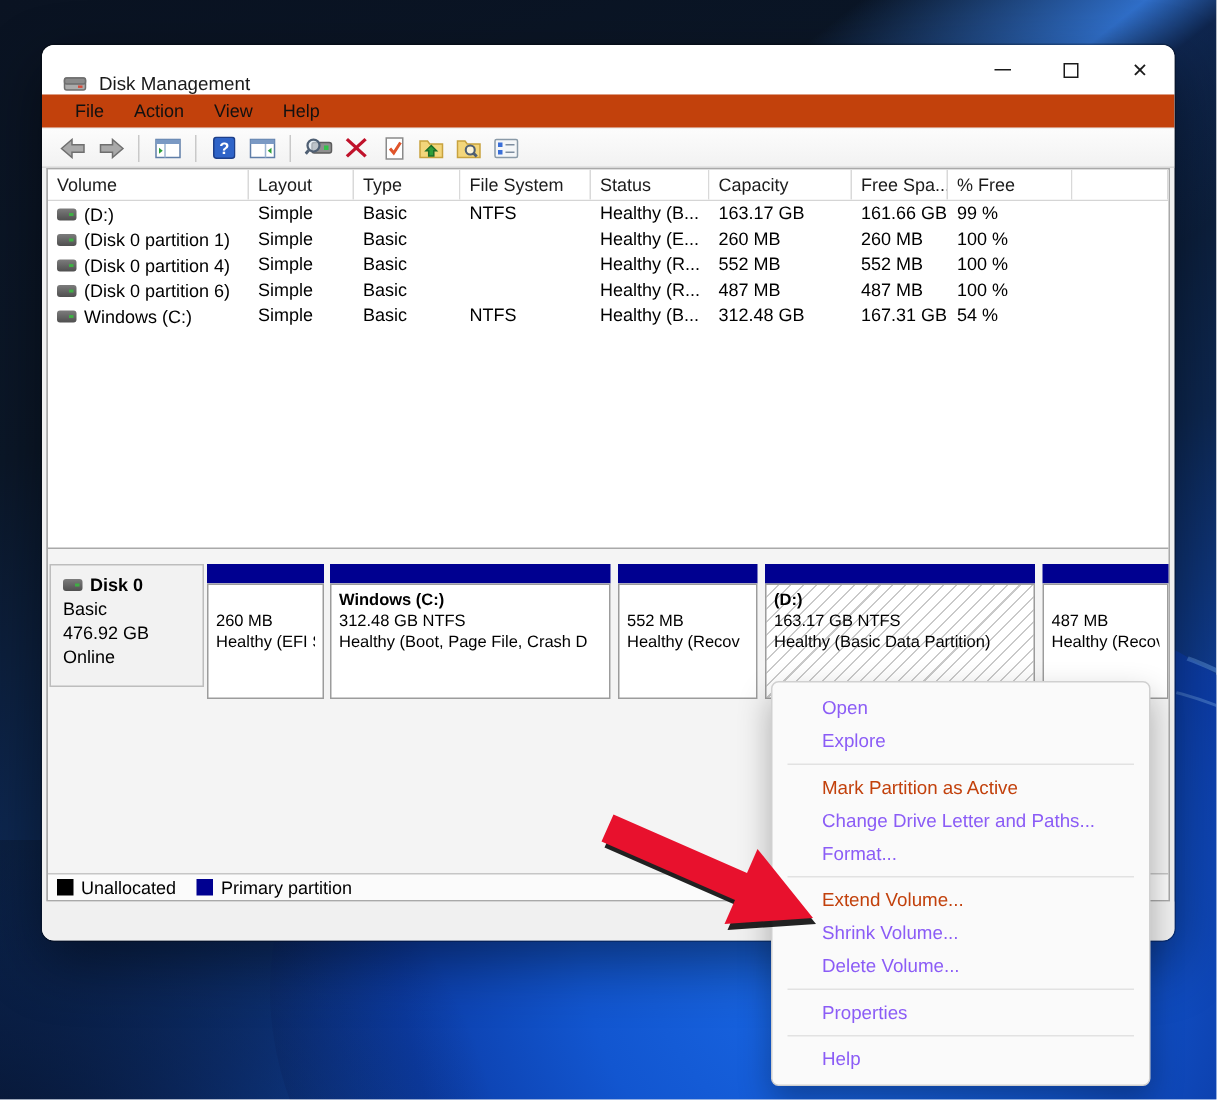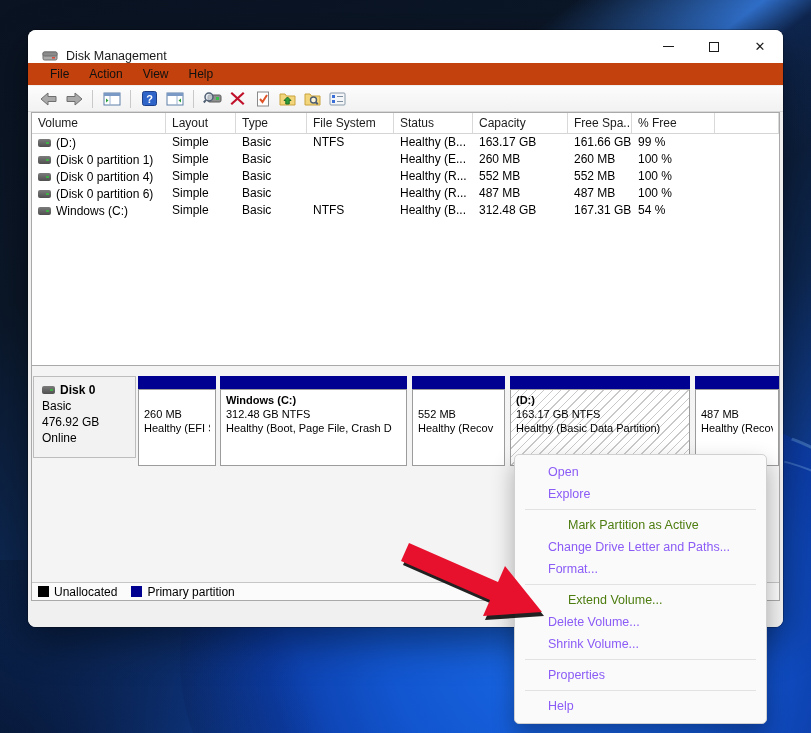--- a/index.html
+++ b/index.html
@@ -72,21 +72,21 @@
   .sq-black { background:#000000; }
   .sq-navy { background:#000090; }
 
   .statusstrip { flex:1 1 auto; background:#f0f0f0; }
 
   
   .ctx { position:absolute; left:514px; top:454px; width:253px; background:#fafafa;
          border:1px solid #d0d0d0; border-radius:5px; box-shadow:0 10px 22px rgba(0,0,0,0.30);
          padding:6px 0; z-index:30; }
   .ctx-item { height:22px; line-height:22px; padding-left:33px; font-size:12.5px; color:#8b5cf6; white-space:nowrap; }
-  .ctx-item.disabled { color:#4d7c0f;margin-left:20px; }
+  .ctx-item.disabled { color:#c2410c; }
   .ctx-sep { height:1px; background:#e2e2e2; margin:4px 10px; }
 
   .arrow-svg { position:absolute; left:0; top:0; width:811px; height:733px; z-index:40; pointer-events:none; }
 </style>
 </head>
 <body>
 
 <div class="screen">
   <div class="wp-bloom"></div>
   <div class="wp-ribbon1"></div>
@@ -367,22 +367,22 @@
 
   <div class="ctx">
     <div class="ctx-item">Open</div>
     <div class="ctx-item">Explore</div>
     <div class="ctx-sep"></div>
     <div class="ctx-item disabled">Mark Partition as Active</div>
     <div class="ctx-item">Change Drive Letter and Paths...</div>
     <div class="ctx-item">Format...</div>
     <div class="ctx-sep"></div>
     <div class="ctx-item disabled">Extend Volume...</div>
+    <div class="ctx-item">Shrink Volume...</div>
     <div class="ctx-item">Delete Volume...</div>
-    <div class="ctx-item">Shrink Volume...</div>
     <div class="ctx-sep"></div>
     <div class="ctx-item">Properties</div>
     <div class="ctx-sep"></div>
     <div class="ctx-item">Help</div>
   </div>
 
   <svg class="arrow-svg">
     <polygon points="409,543 498,582 505,566 542,612 483,616 490,600 401,561" fill="#e8112d" style="filter:drop-shadow(2px 4px 0 rgba(10,10,10,0.9));"></polygon>
   </svg>
 </div>

